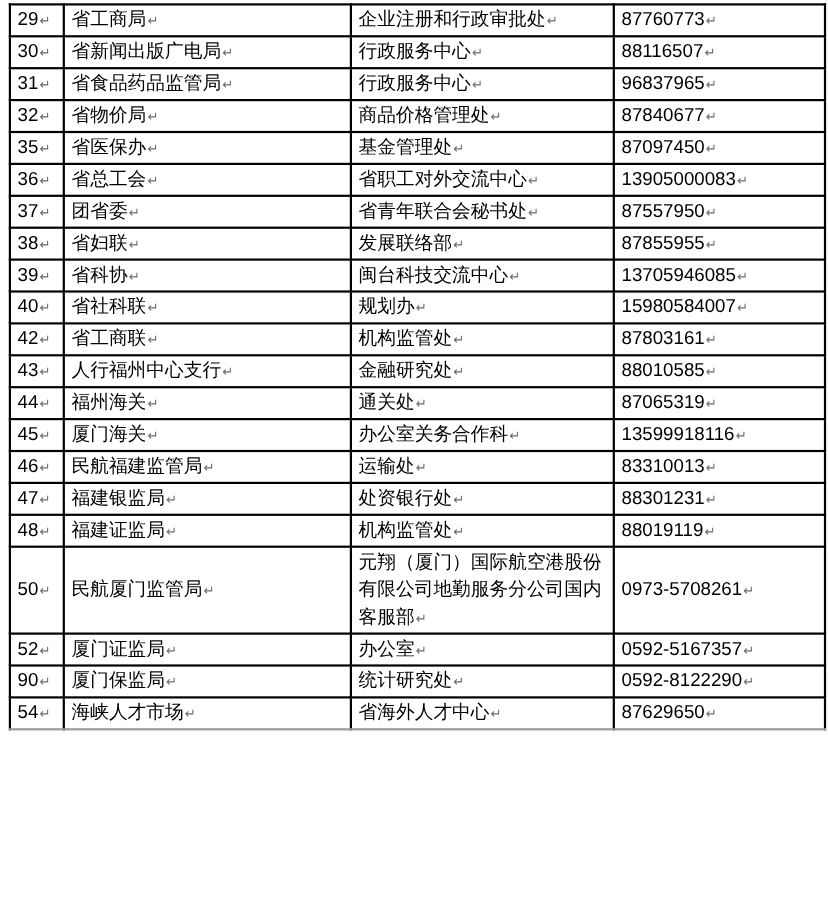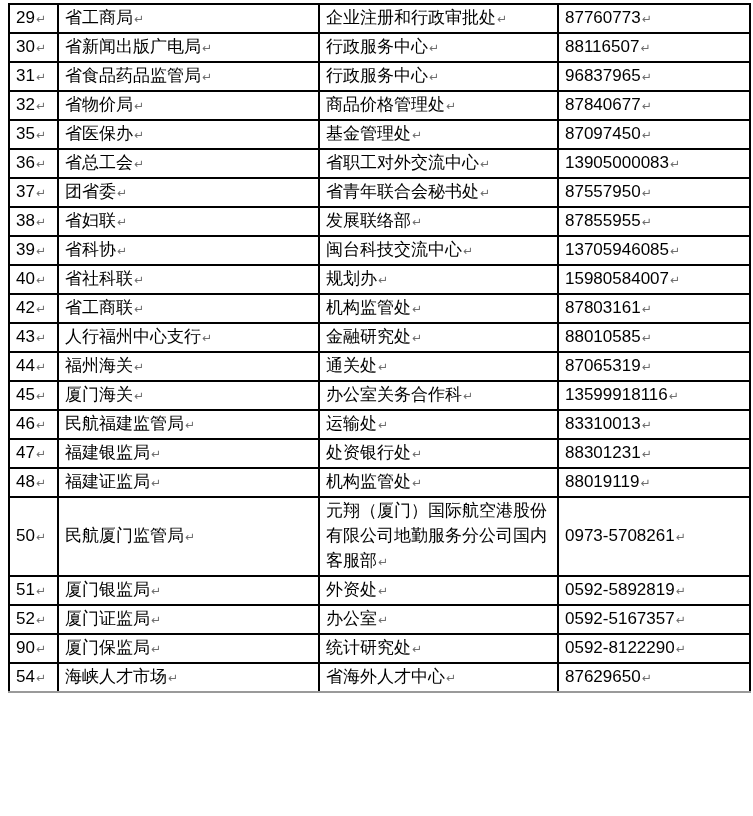--- a/index.html
+++ b/index.html
@@ -180,26 +180,20 @@
   </tr>
 
 
   <tr>
     <td class="col-no"><span>50</span><span class="pmark">↵</span></td>
     <td class="col-org"><span>民航厦门监管局</span><span class="pmark">↵</span></td>
     <td class="col-dept"><span>元翔（厦门）国际航空港股份有限公司地勤服务分公司国内客服部</span><span class="pmark">↵</span></td>
     <td class="col-phone"><span>0973-5708261</span><span class="pmark">↵</span></td>
   </tr>
 
-  <tr>
-    <td class="col-no"><span>51</span><span class="pmark">↵</span></td>
-    <td class="col-org"><span>厦门银监局</span><span class="pmark">↵</span></td>
-    <td class="col-dept"><span>外资处</span><span class="pmark">↵</span></td>
-    <td class="col-phone"><span>0592-5892819</span><span class="pmark">↵</span></td>
-  </tr>
 
   <tr>
     <td class="col-no"><span>52</span><span class="pmark">↵</span></td>
     <td class="col-org"><span>厦门证监局</span><span class="pmark">↵</span></td>
     <td class="col-dept"><span>办公室</span><span class="pmark">↵</span></td>
     <td class="col-phone"><span>0592-5167357</span><span class="pmark">↵</span></td>
   </tr>
 
   <tr>
     <td class="col-no"><span>90</span><span class="pmark">↵</span></td>

